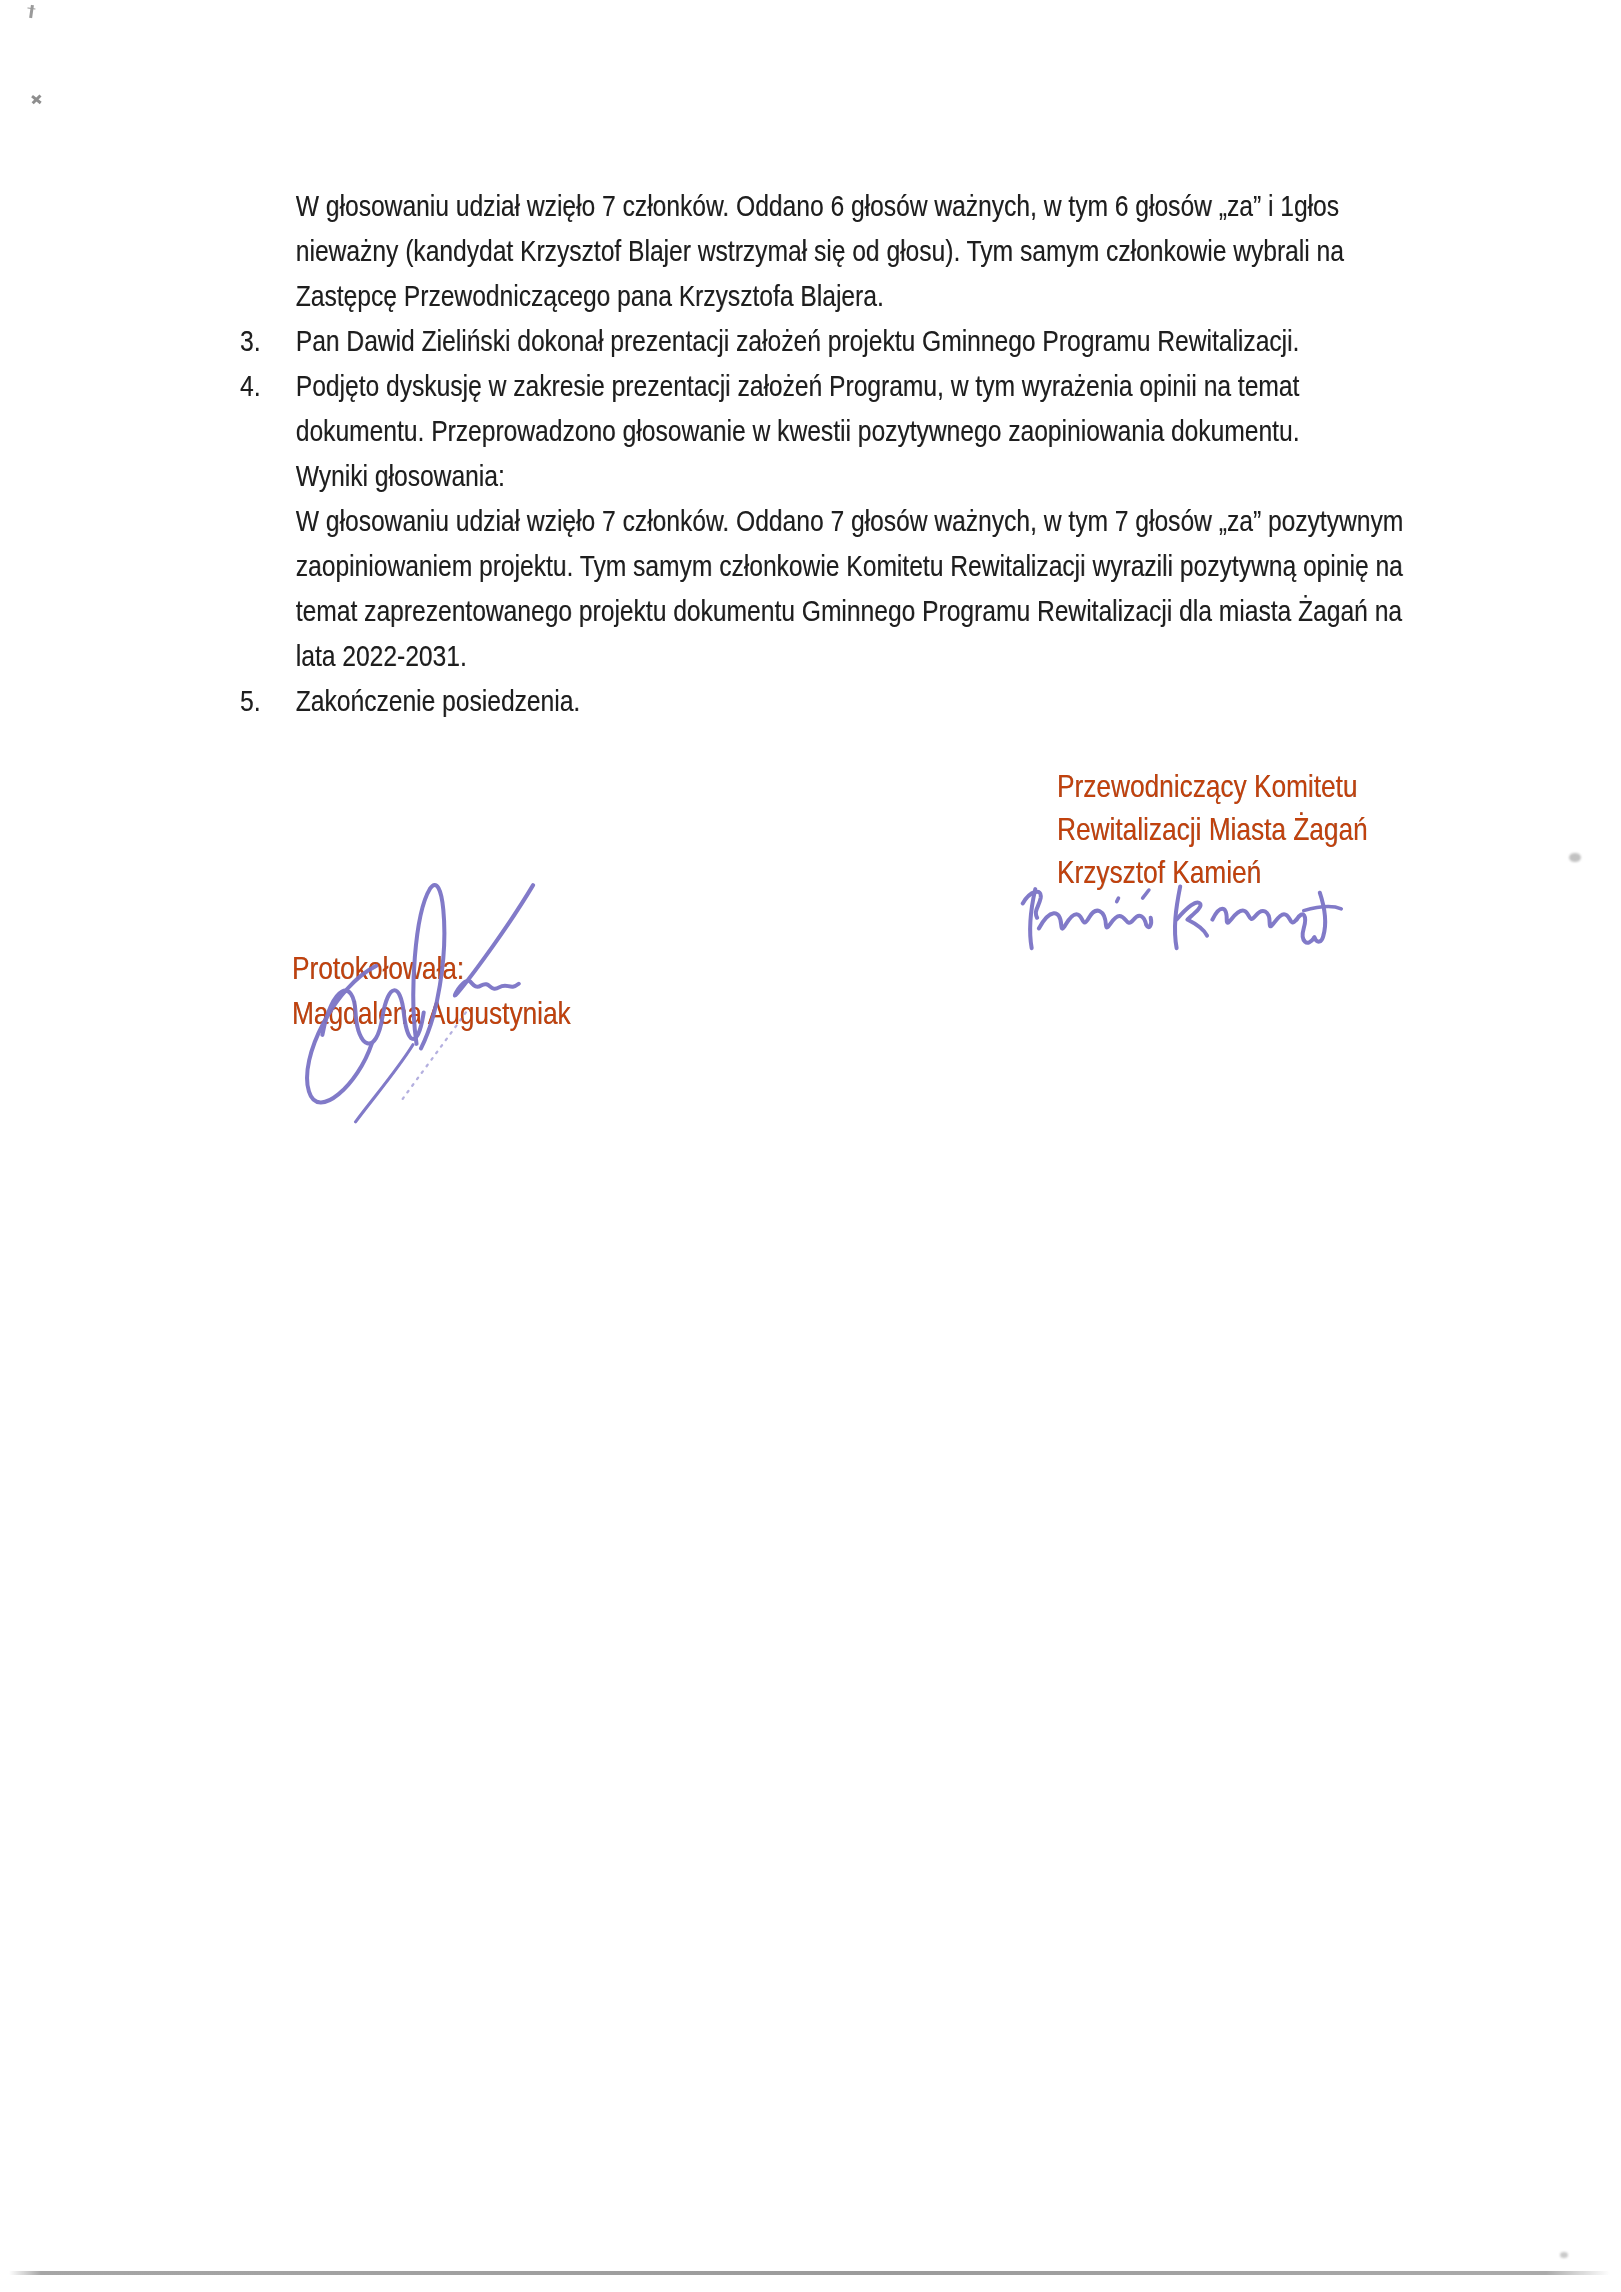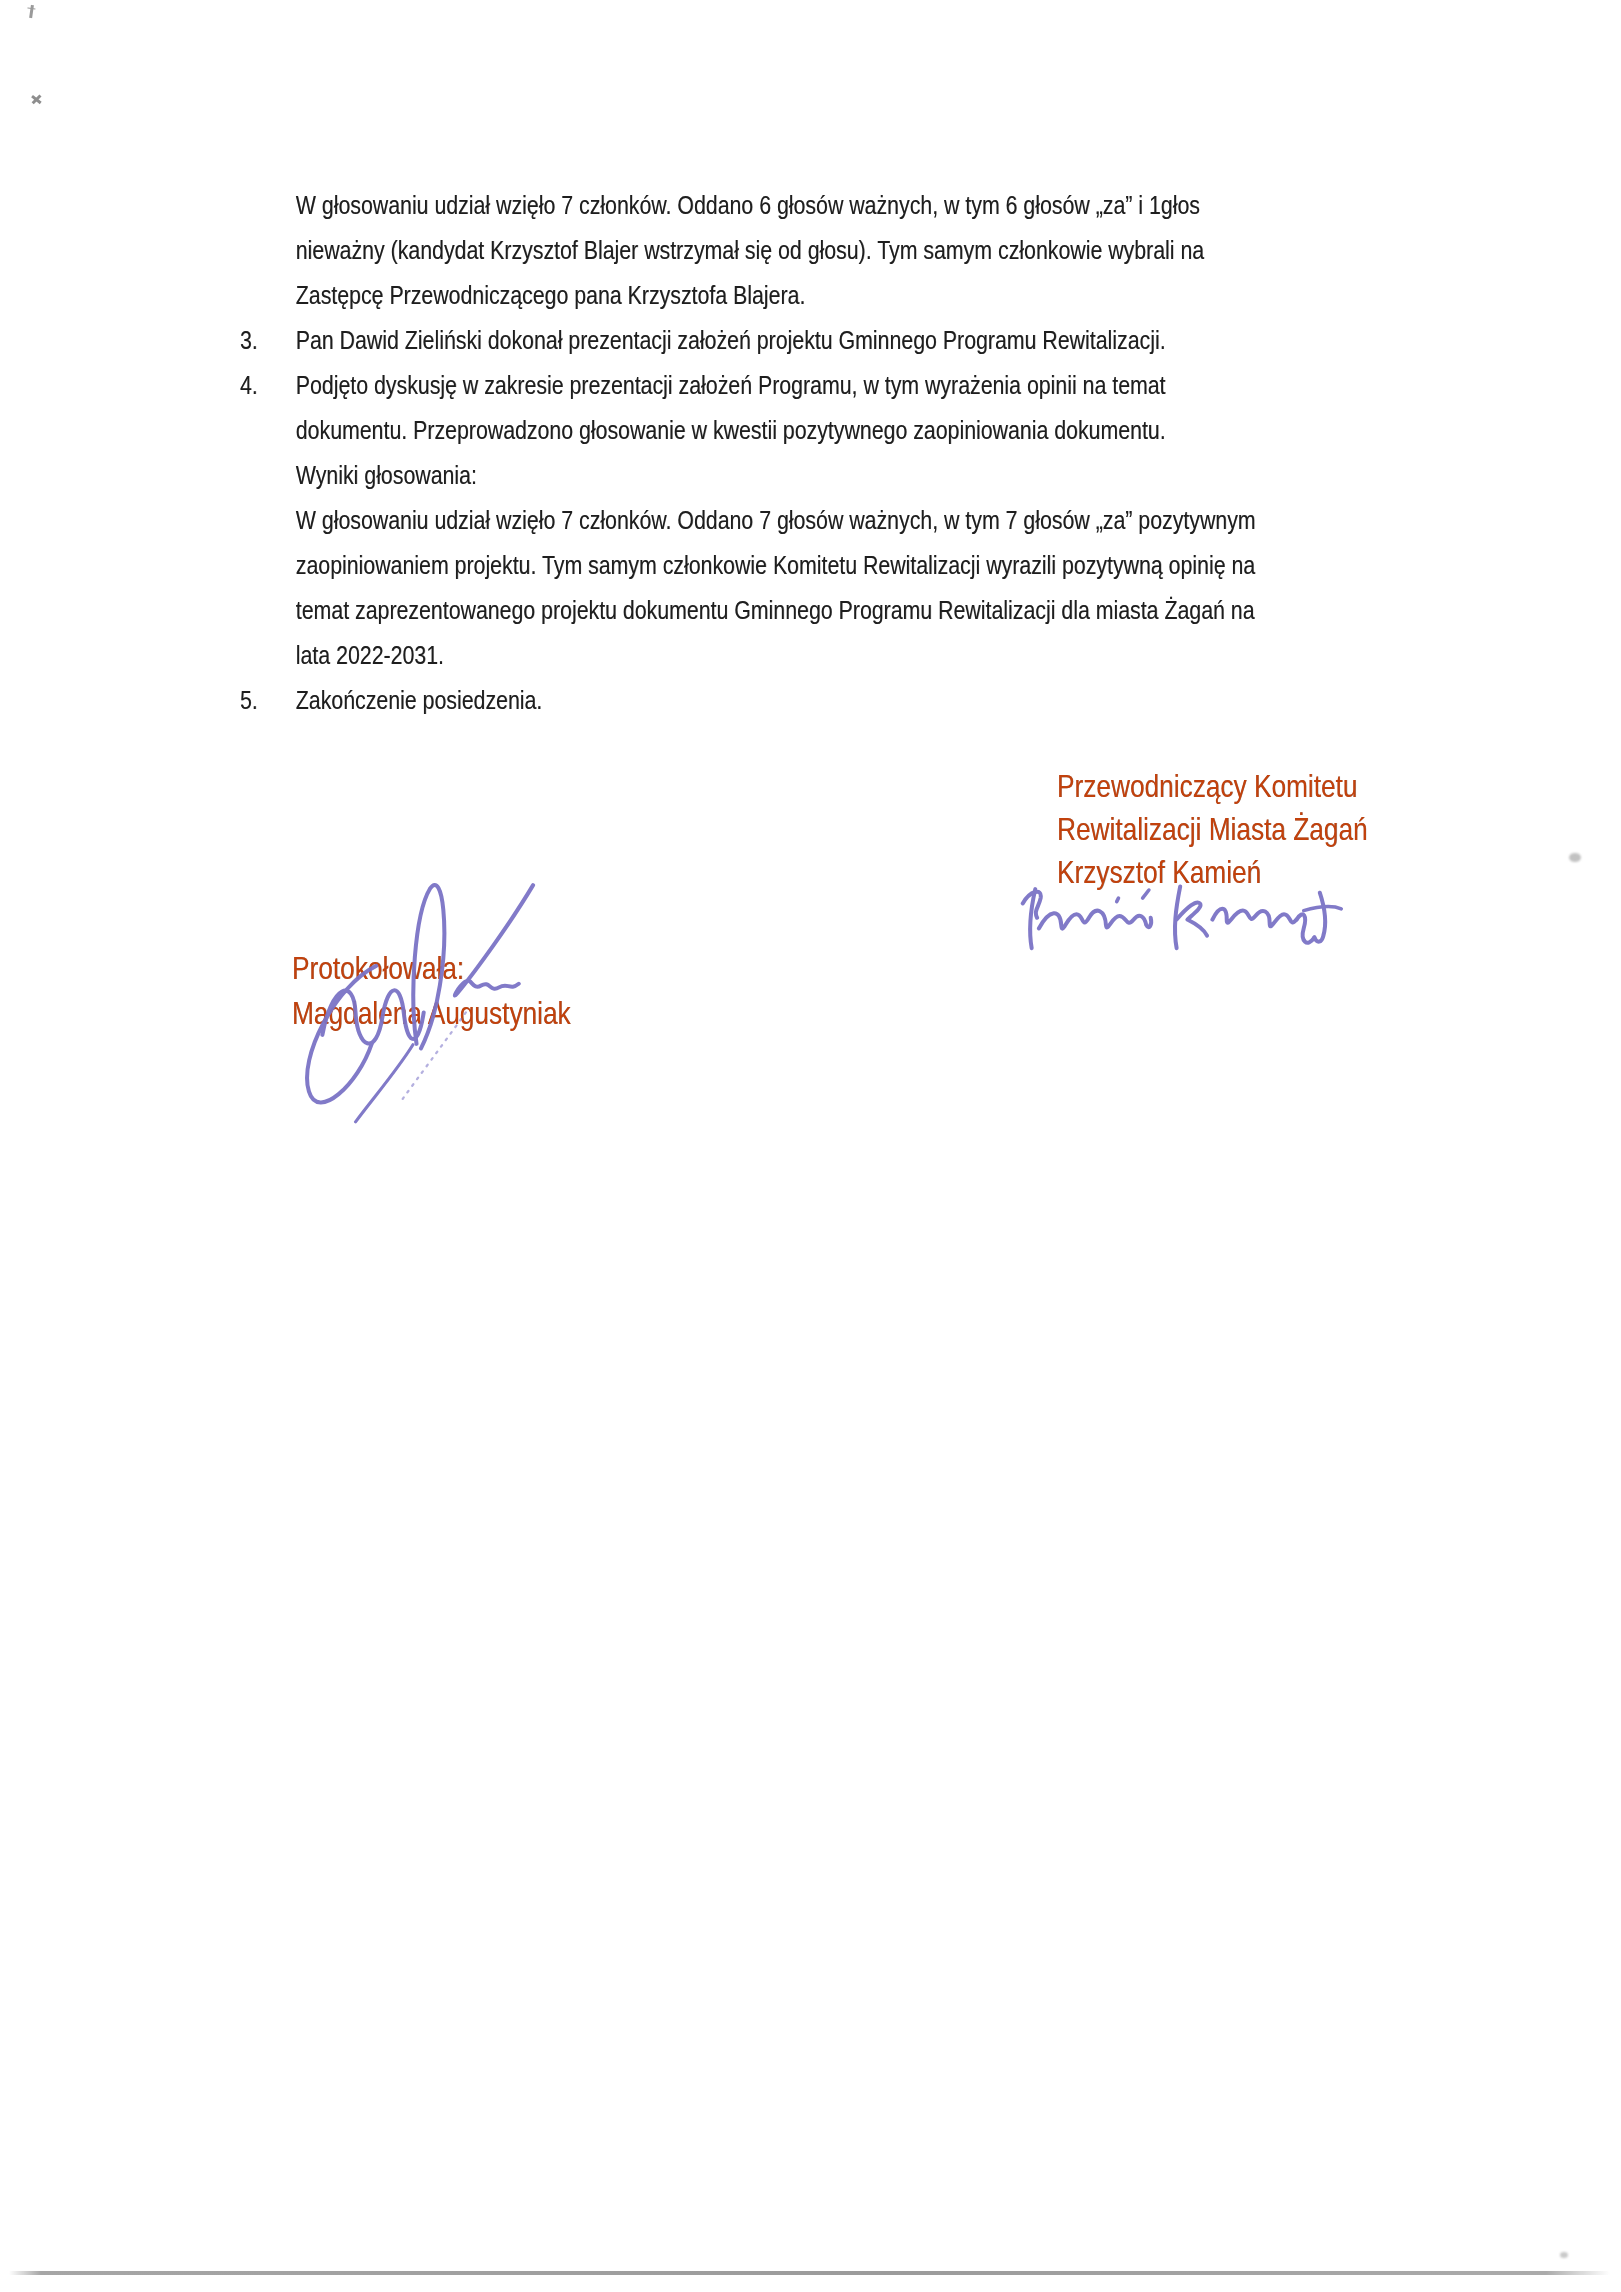--- a/index.html
+++ b/index.html
@@ -7,21 +7,21 @@
     position:relative;
     width:1622px;height:2293px;
     background:#ffffff;
     overflow:hidden;
     font-family:"Liberation Sans","DejaVu Sans",sans-serif;
   }
   
   .body-text{
     position:absolute;left:240px;top:183px;width:1164px;
     color:#1e1e1e;
-    font-size:26px;
+    font-size:30px;
     text-shadow:0.4px 0.4px 0.6px rgba(40,40,40,0.45);
   }
   .line{
     height:45px;line-height:45px;
     white-space:nowrap;
     transform:scaleX(0.82);
     transform-origin:0 0;
   }
   .num{display:inline-block;width:68px;}
   

